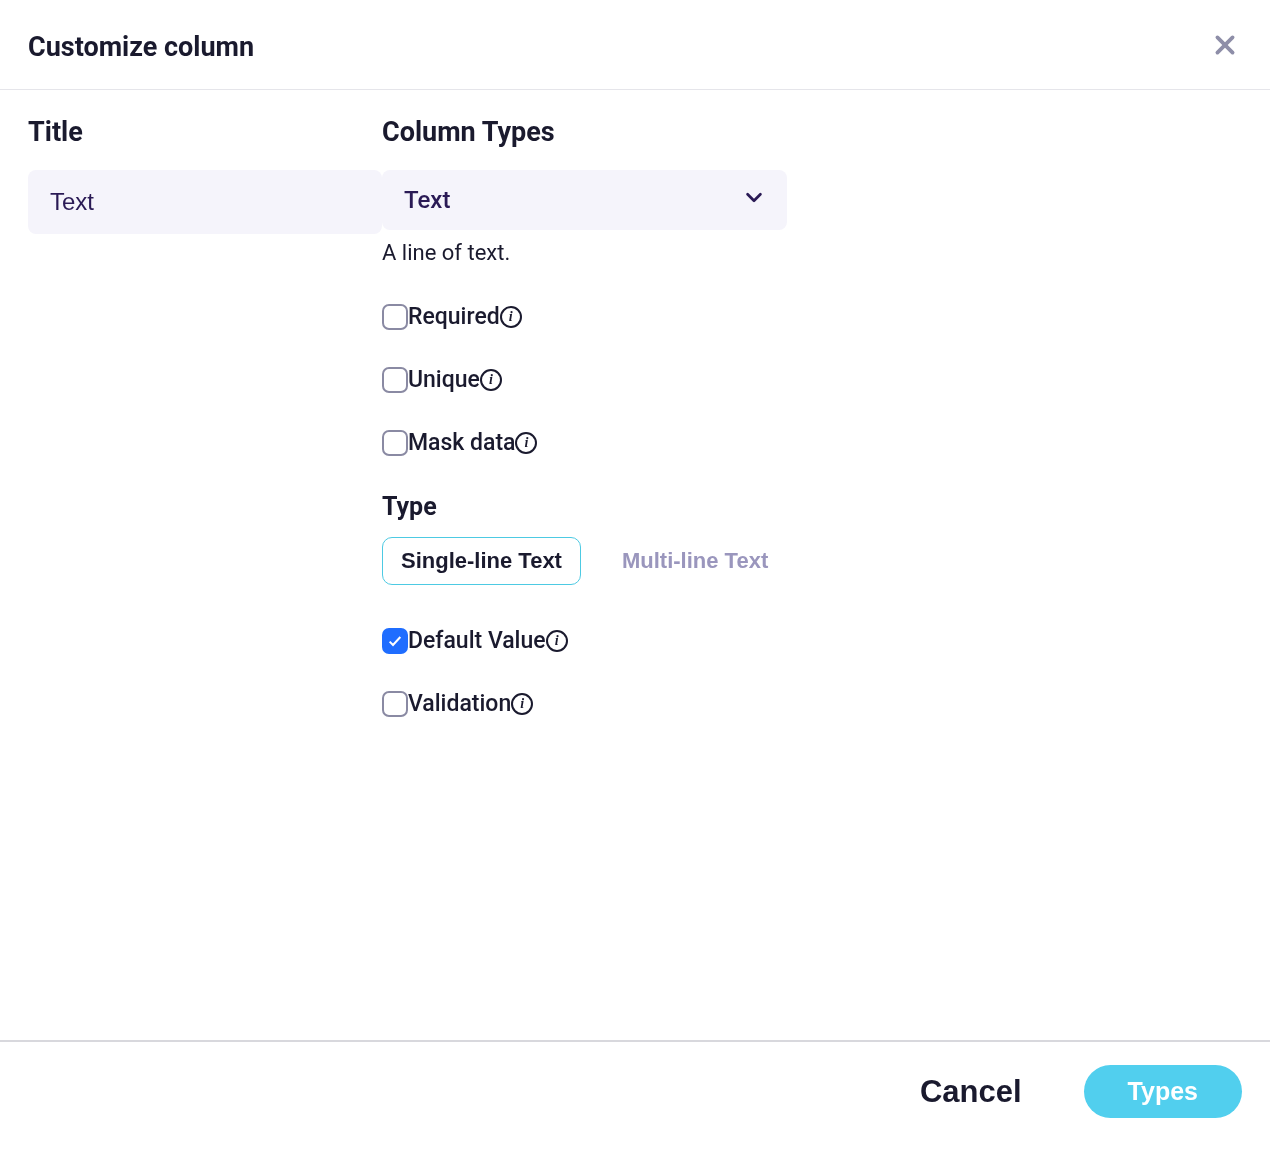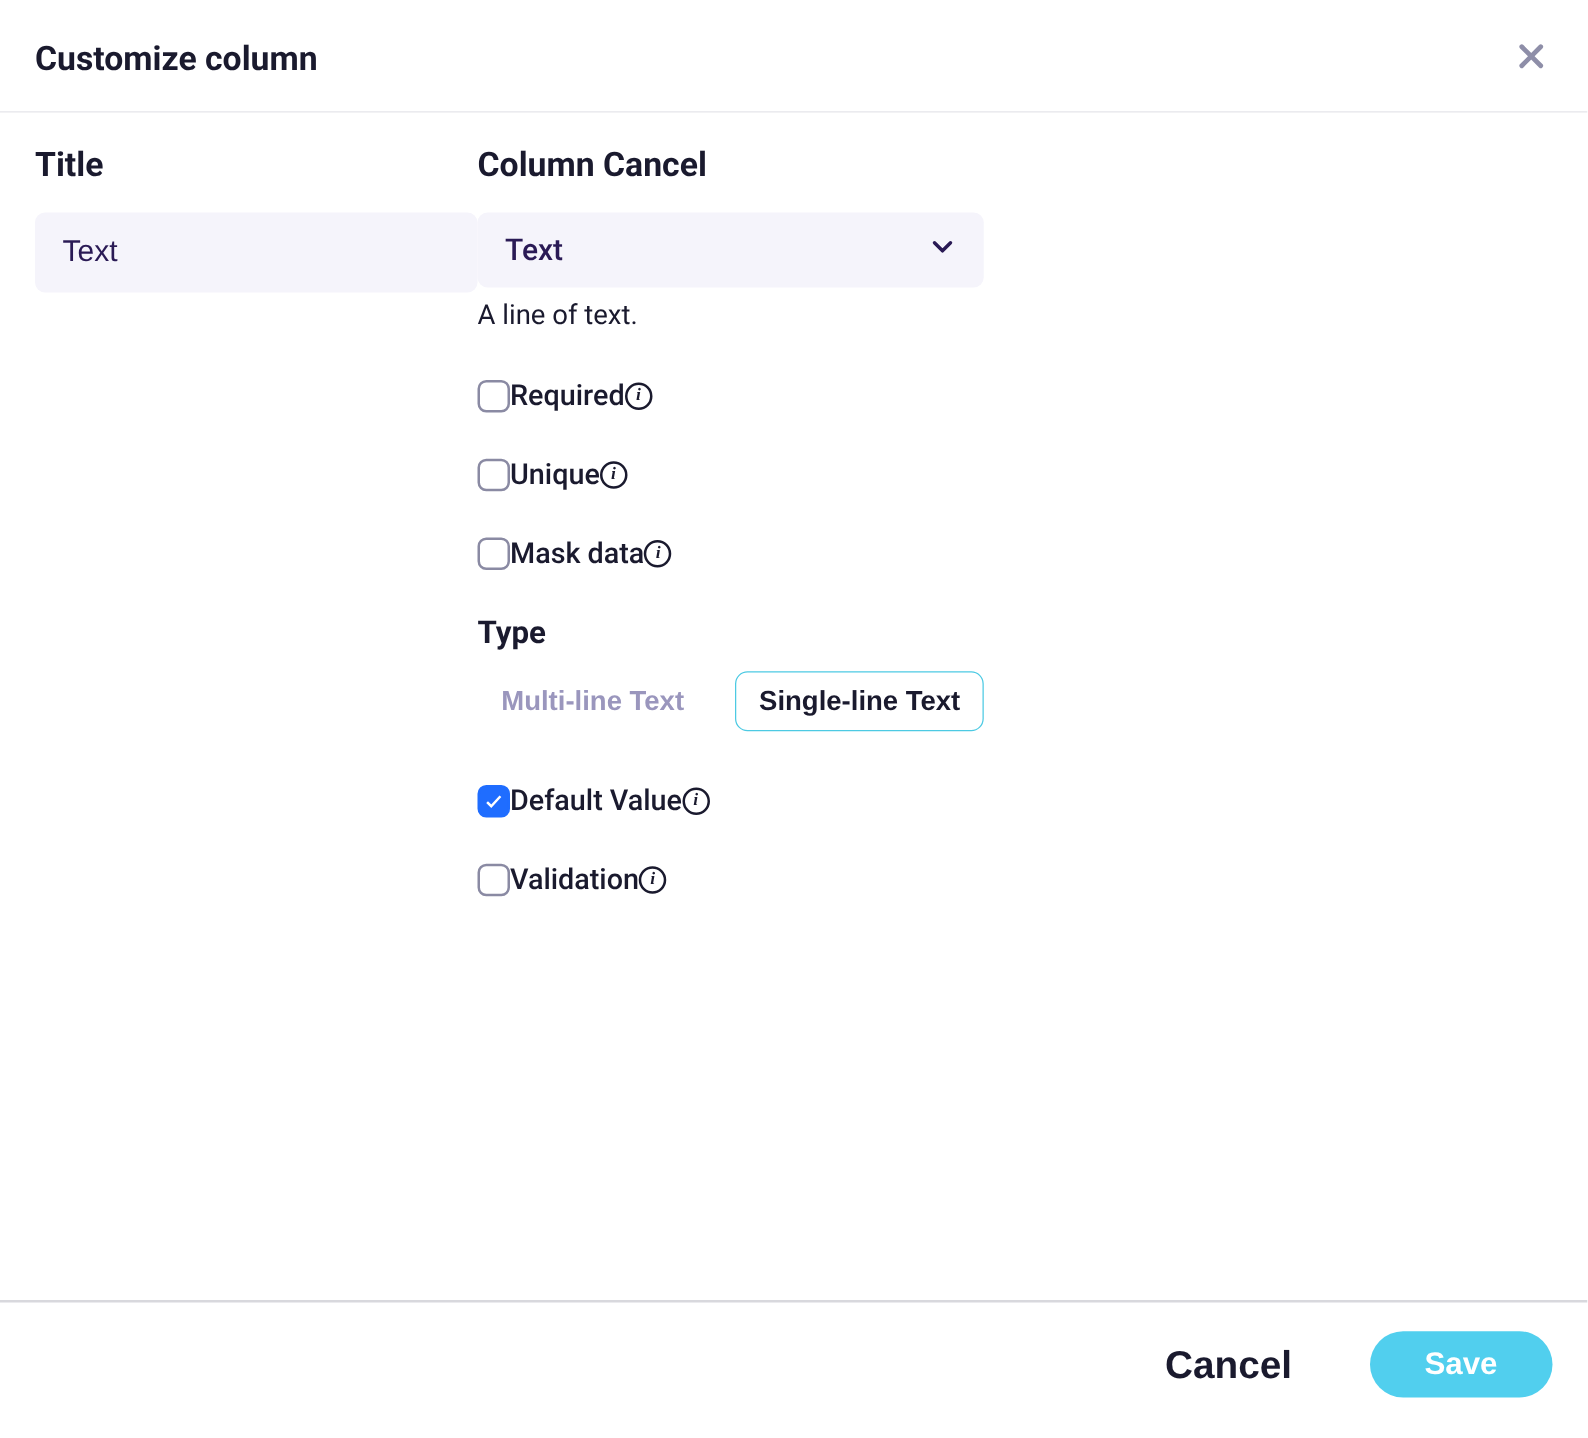--- a/index.html
+++ b/index.html
@@ -291,21 +291,21 @@
   </div>
 
   <div class="modal-body">
 
     <div class="title-group">
       <div class="section-label">Title</div>
       <input class="text-input" type="text" value="Text" style="">
     </div>
 
     <div class="column-types-group">
-      <div class="section-label">Column Cancel</div>
+      <div class="section-label">Column Types</div>
       <div class="select-wrap">
         <div class="select-display">
           <span>Text</span>
           <span class="chevron-icon">
             <svg viewBox="0 0 24 24" fill="none" stroke="currentColor" stroke-width="3" stroke-linecap="round" stroke-linejoin="round">
               <polyline points="5 9 12 16 19 9"></polyline>
             </svg>
           </span>
         </div>
       </div>
@@ -324,22 +324,22 @@
       </div>
 
       <div class="checkbox-row">
         <div class="checkbox"></div>
         <span class="checkbox-label">Mask data</span>
         <span class="info-icon">i</span>
       </div>
 
       <div class="type-label">Type</div>
       <div class="type-tabs">
+        <button class="type-tab active">Single-line Text</button>
         <button class="type-tab">Multi-line Text</button>
-        <button class="type-tab active">Single-line Text</button>
       </div>
 
       <div class="default-value-group">
         <div class="checkbox-row">
           <div class="checkbox checked">
             <svg viewBox="0 0 24 24">
                 <polyline points="4 13 9 18 20 6"></polyline>
               </svg>
           </div>
           <span class="checkbox-label">Default Value</span>
@@ -352,18 +352,18 @@
         <span class="checkbox-label">Validation</span>
         <span class="info-icon">i</span>
       </div>
 
     </div>
 
   </div>
 
   <div class="modal-footer">
     <button class="cancel-btn">Cancel</button>
-    <button class="save-btn">Save</button>
+    <button class="save-btn">Types</button>
   </div>
 
   <div class="bottom-line"></div>
 
 </div>
 
 </body></html>

